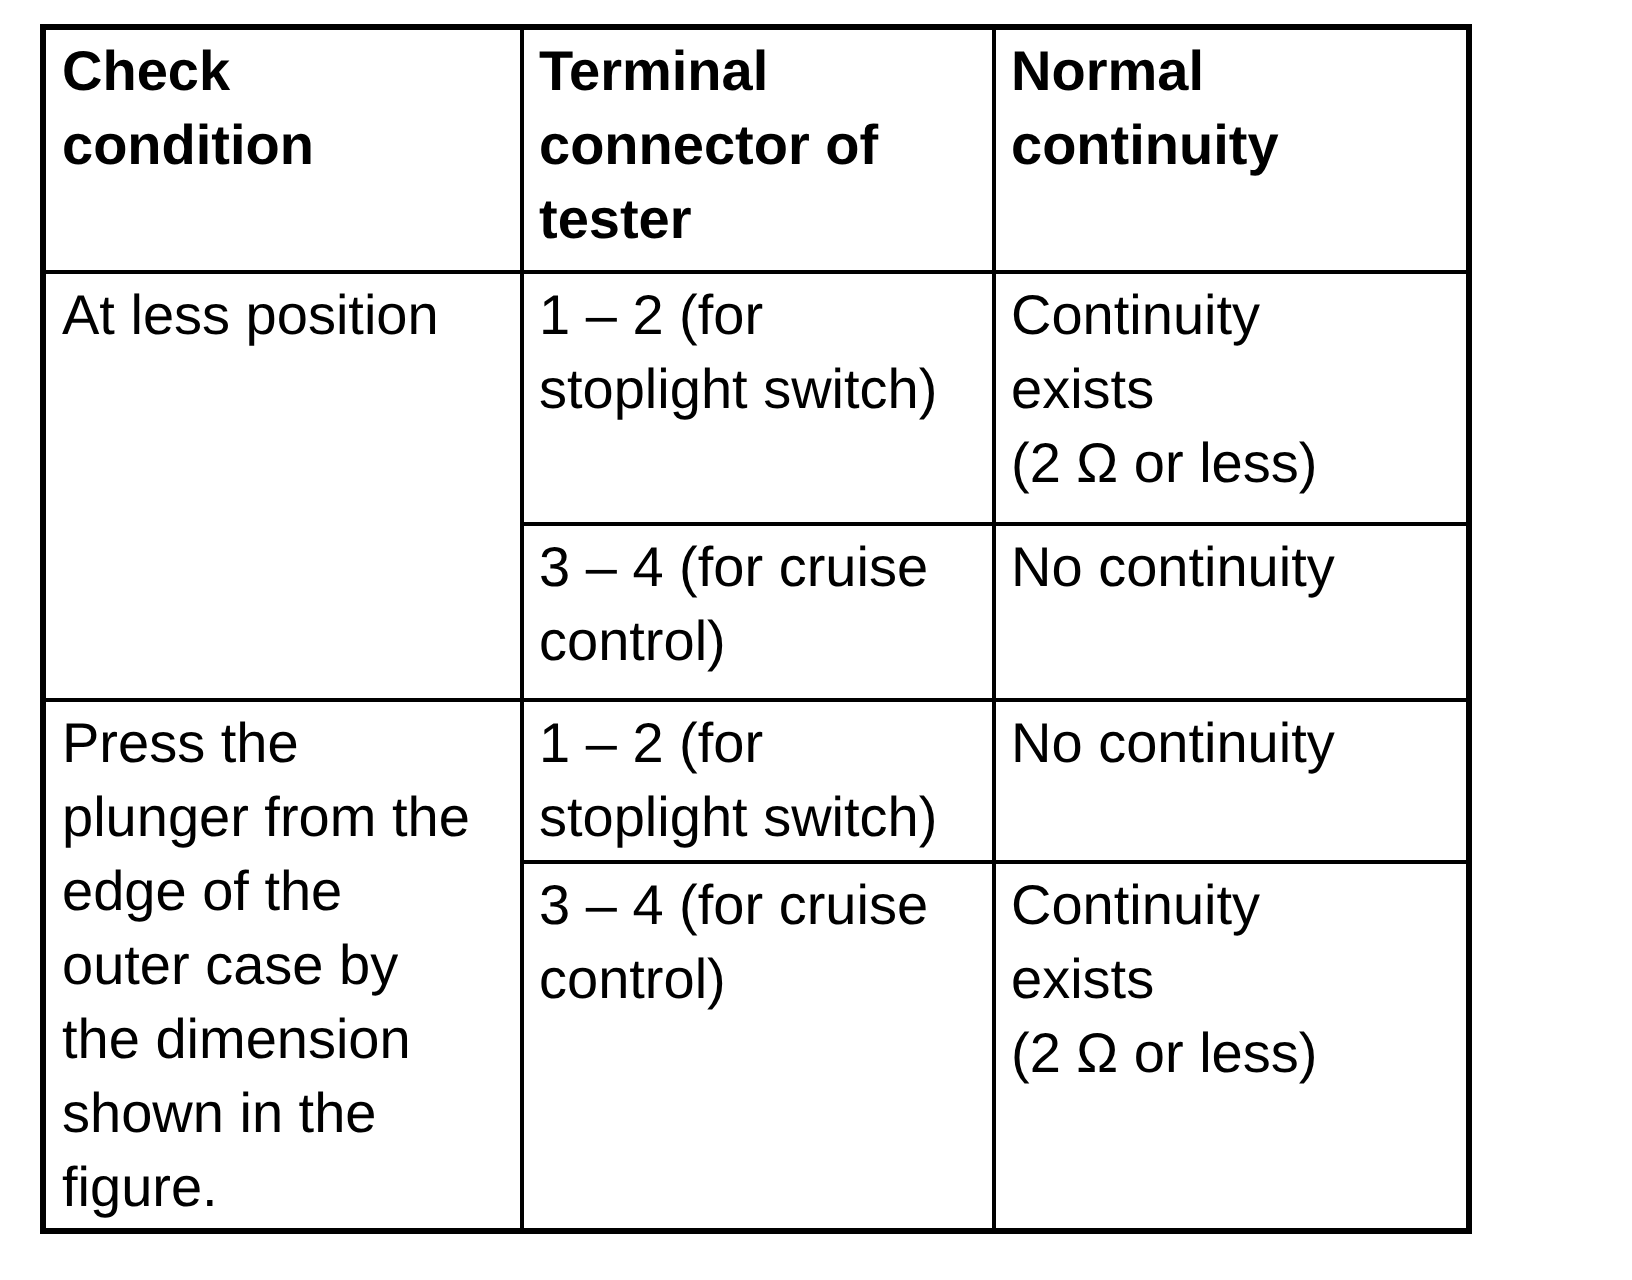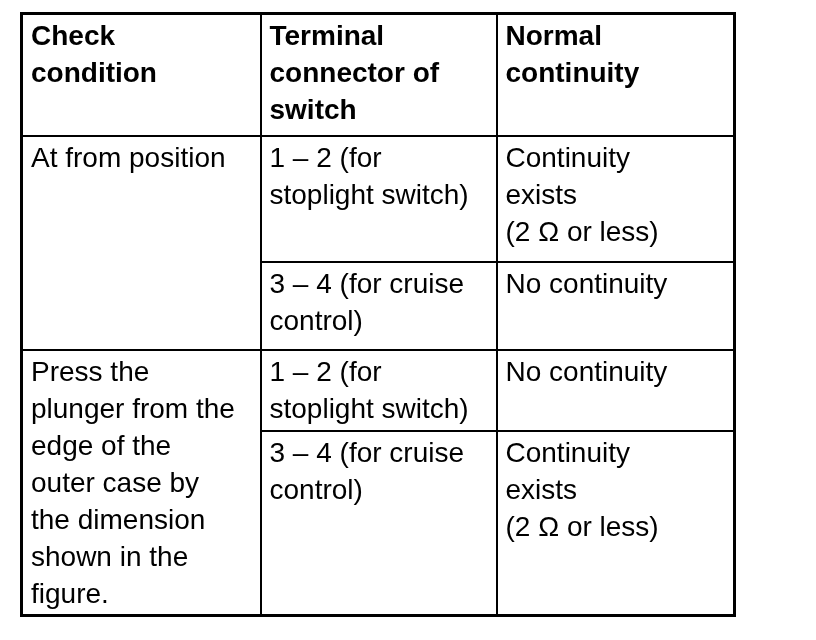--- a/index.html
+++ b/index.html
@@ -51,27 +51,27 @@
       <col style="width:239px">
       <col style="width:236px">
       <col style="width:238px">
     </colgroup>
     <tbody>
       <tr style="height:122px">
         <th>Check
 condition</th>
         <th>Terminal
 connector of
-switch</th>
+tester</th>
         <th>Normal
 continuity</th>
       </tr>
 
       <tr style="height:126px">
-        <td rowspan="2">At from position</td>
+        <td rowspan="2">At less position</td>
         <td>1 – 2 (for
 stoplight switch)</td>
         <td>Continuity
 exists
 (2 Ω or less)</td>
       </tr>
 
       <tr style="height:88px">
         <td>3 – 4 (for cruise
 control)</td>

